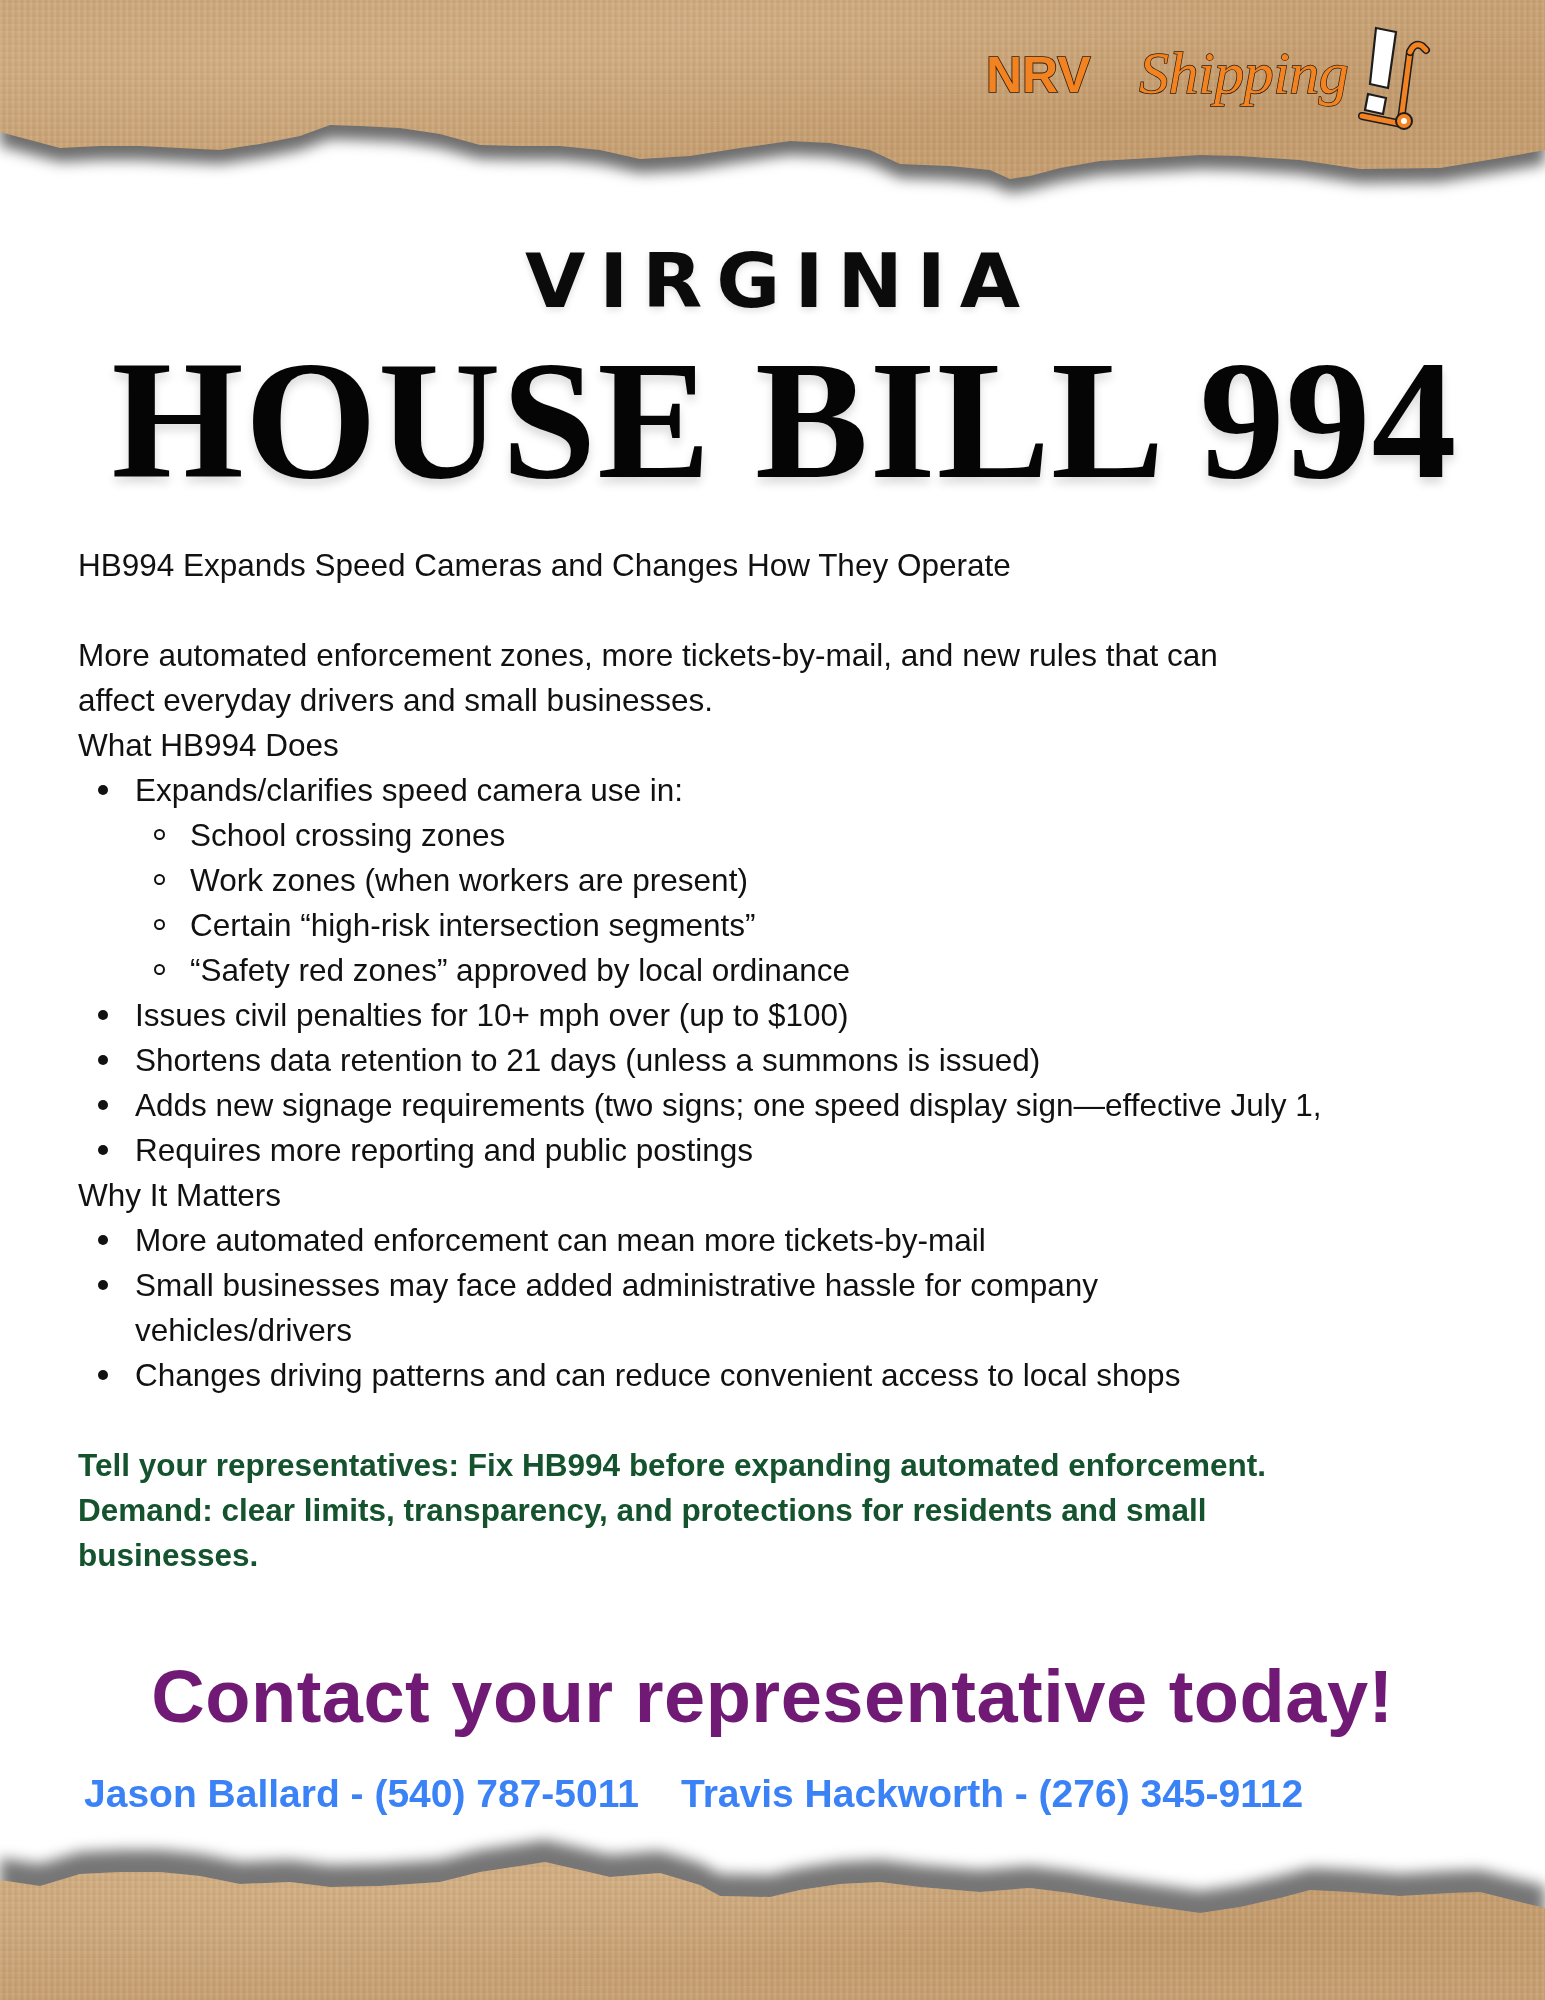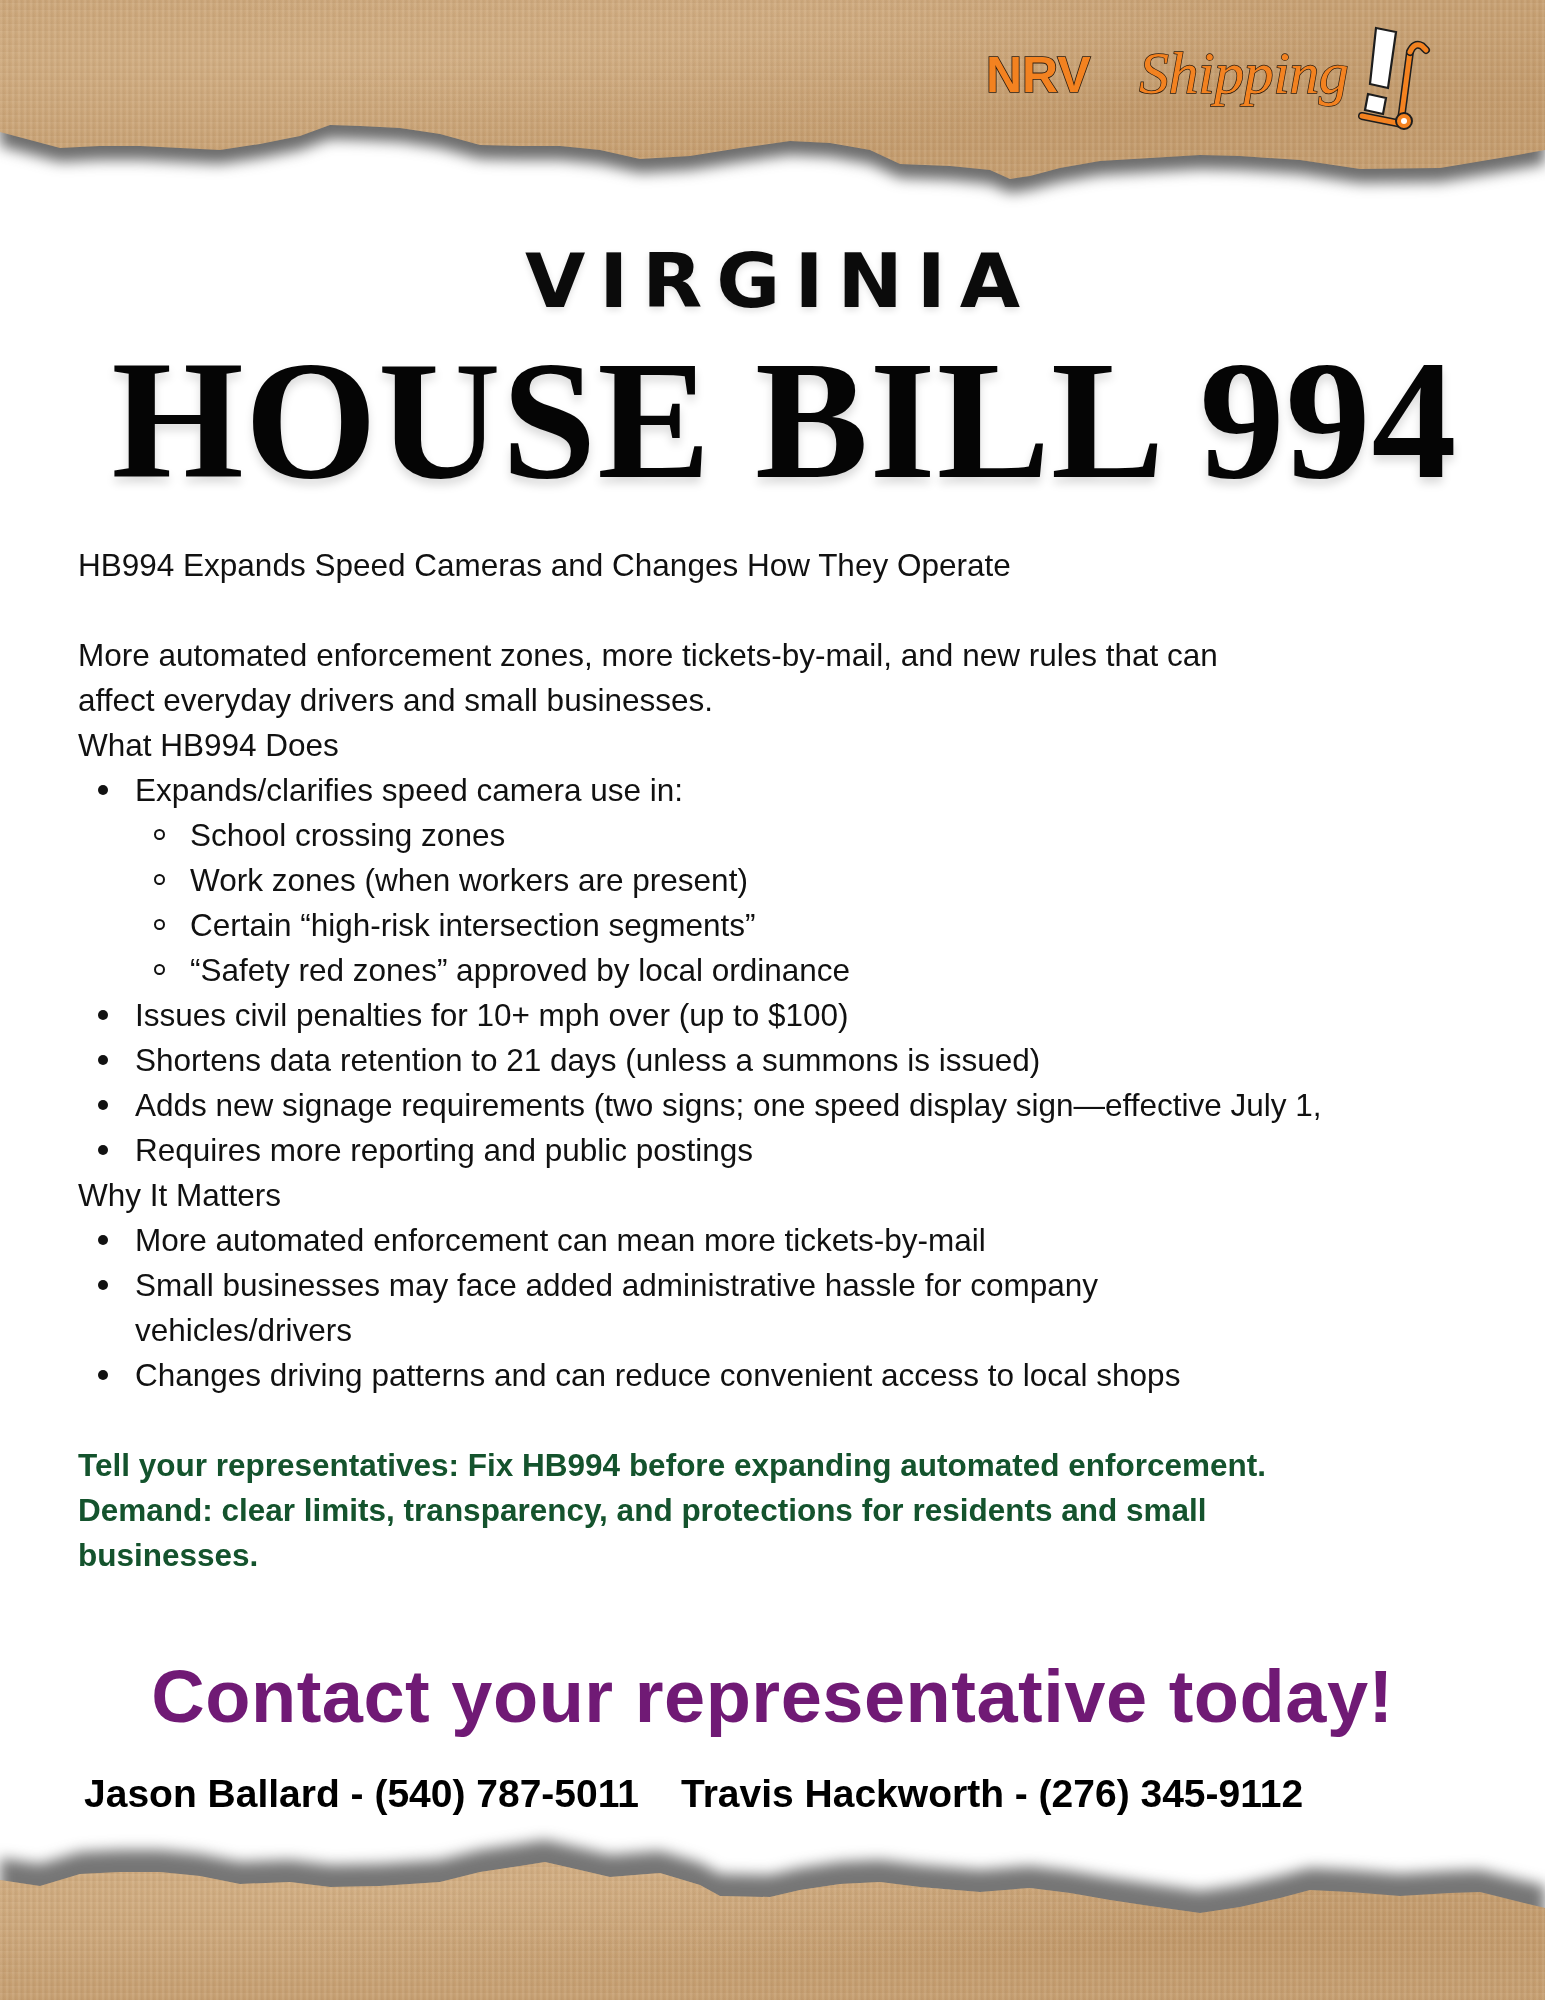--- a/index.html
+++ b/index.html
@@ -121,21 +121,21 @@
 
   .cta {
     position: absolute; left: 0; top: 1652px; width: 1545px; text-align: center;
     font-family: "Liberation Sans", sans-serif; font-weight: 700;
     font-size: 74px; line-height: 90px; color: #701a75; letter-spacing: 0.5px;
     white-space: nowrap;
   }
   .contacts {
     position: absolute; left: 84px; top: 1768px; width: 1400px;
     font-family: "Liberation Sans", sans-serif; font-weight: 700;
-    font-size: 39px; line-height: 52px; color: #000000; white-space: nowrap;
+    font-size: 39px; line-height: 52px; color: #3b82f6; white-space: nowrap;
     display: flex; gap: 42px;
   }
 </style>
 </head>
 <body>
 
 <div class="shadow-top">
   <div class="kraft-shape kraft-top" style="background:rgba(60,60,60,0.75);"></div>
 </div>
 <div class="shadow-bottom">

